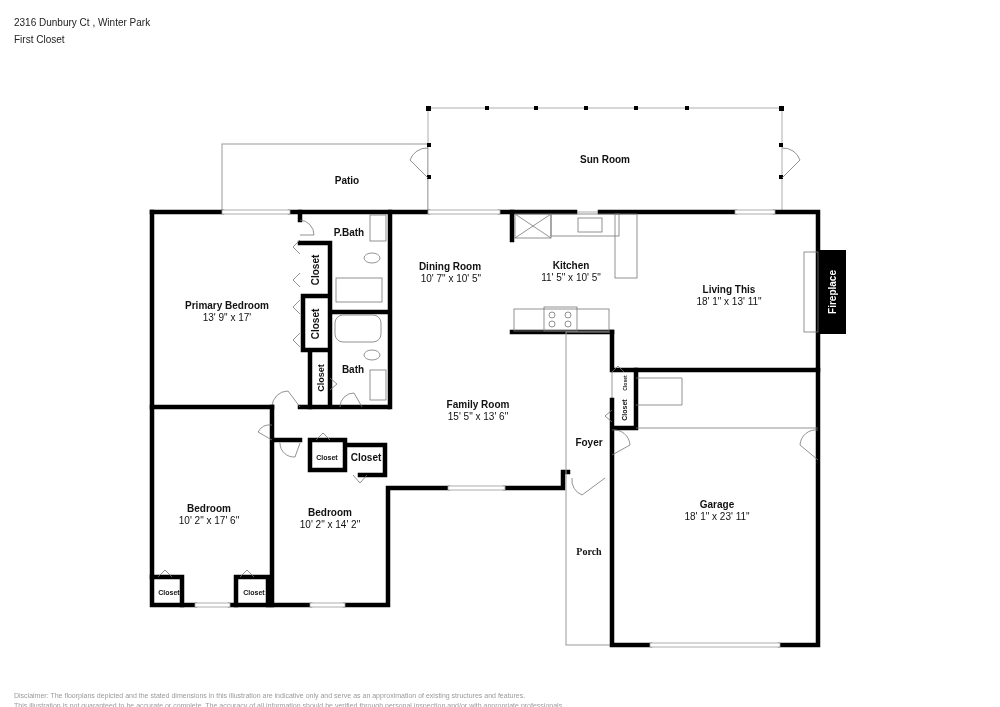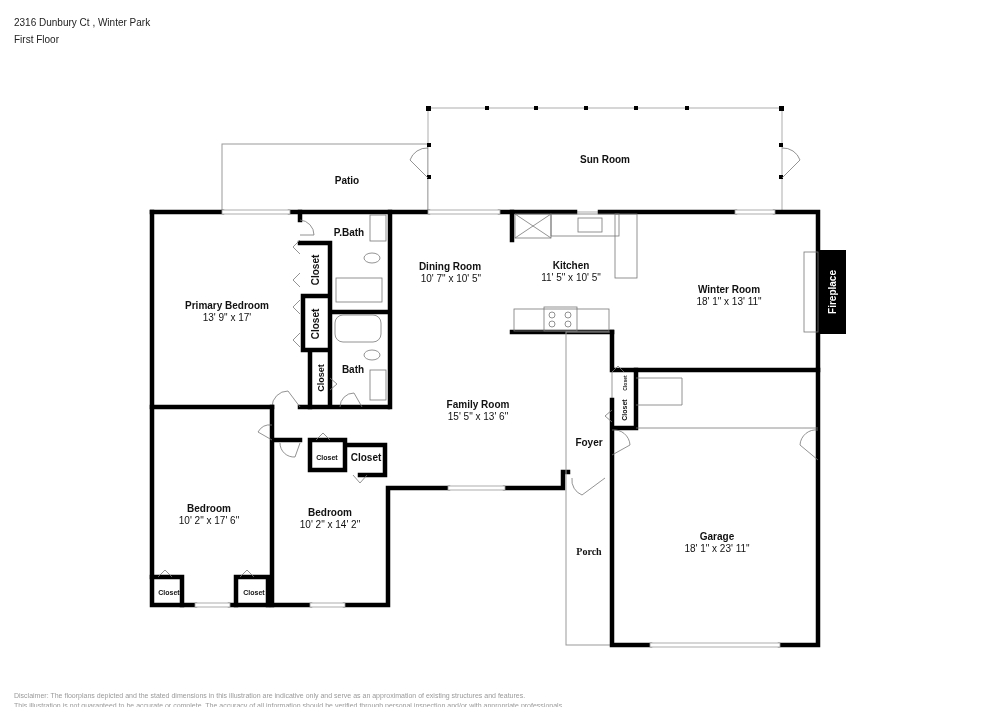--- a/index.html
+++ b/index.html
@@ -20,21 +20,21 @@
   .dim { display:block; font-weight:normal; font-size:10px; }
   .sm { font-size:9px; }
   .xs { font-size:7px; }
   .vert { transform:translate(-50%,-50%) rotate(-90deg); }
   .fp { color:#fff; font-size:10px; }
 </style>
 </head>
 <body>
 
 <div class="hdr" id="hdr-addr">2316 Dunbury Ct , Winter Park</div>
-<div class="hdr" id="hdr-floor">First Floor</div>
+<div class="hdr" id="hdr-floor">First Closet</div>
 
 <svg width="1000" height="707" viewBox="0 0 1000 707">
 
   <rect x="222" y="144" width="206" height="68" class="thin2"></rect>
 
   <rect x="428" y="108" width="354" height="104" class="win"></rect>
   <g fill="#000">
     <rect x="426" y="106" width="5" height="5"></rect>
       <rect x="779" y="106" width="5" height="5"></rect>
     <rect x="485" y="106" width="4" height="4"></rect>
@@ -111,26 +111,26 @@
   <rect x="804" y="252" width="14" height="80" class="thin"></rect>
   <rect x="820" y="250" width="26" height="84" fill="#000"></rect>
 </svg>
 
 <div class="lbl" style="left:605px;top:160px;"><span>Sun Room</span></div>
 <div class="lbl" style="left:333px;top:181px;padding-left:28px;"><span>Patio</span></div>
 <div class="lbl" style="left:349px;top:233px;"><span>P.Bath</span></div>
 <div class="lbl" style="left:227px;top:312px;text-align:center;"><span>Primary Bedroom</span><span class="dim">13' 9" x 17'</span></div>
 <div class="lbl" style="left:450px;top:273px;text-align:right;"><span>Dining Room</span><span class="dim">10' 7" x 10' 5"</span></div>
 <div class="lbl" style="left:571px;top:272px;"><span>Kitchen</span><span class="dim">11' 5" x 10' 5"</span></div>
-<div class="lbl" style="left:729px;top:296px;"><span>Winter Room</span><span class="dim">18' 1" x 13' 11"</span></div>
+<div class="lbl" style="left:729px;top:296px;"><span>Living This</span><span class="dim">18' 1" x 13' 11"</span></div>
 <div class="lbl vert fp" style="left:833px;top:292px;"><span>Fireplace</span></div>
 <div class="lbl" style="left:353px;top:370px;"><span>Bath</span></div>
 <div class="lbl" style="left:478px;top:411px;"><span>Family Room</span><span class="dim">15' 5" x 13' 6"</span></div>
 <div class="lbl" style="left:589px;top:443px;"><span>Foyer</span></div>
-<div class="lbl" style="left:717px;top:511px;margin-top:32px;"><span>Garage</span><span class="dim">18' 1" x 23' 11"</span></div>
+<div class="lbl" style="left:717px;top:511px;"><span>Garage</span><span class="dim">18' 1" x 23' 11"</span></div>
 <div class="lbl" style="left:589px;top:552px;font-family:Liberation Serif, serif;"><span>Porch</span></div>
 <div class="lbl" style="left:209px;top:515px;"><span>Bedroom</span><span class="dim">10' 2" x 17' 6"</span></div>
 <div class="lbl" style="left:330px;top:519px;"><span>Bedroom</span><span class="dim">10' 2" x 14' 2"</span></div>
 
 <div class="lbl vert" style="left:316px;top:270px;">Closet</div>
 <div class="lbl vert" style="left:316px;top:324px;">Closet</div>
 <div class="lbl vert sm" style="left:321px;top:378px;">Closet</div>
 <div class="lbl xs" style="left:327px;top:458px;">Closet</div>
 <div class="lbl" style="left:366px;top:458px;">Closet</div>
 <div class="lbl xs" style="left:169px;top:593px;">Closet</div>

